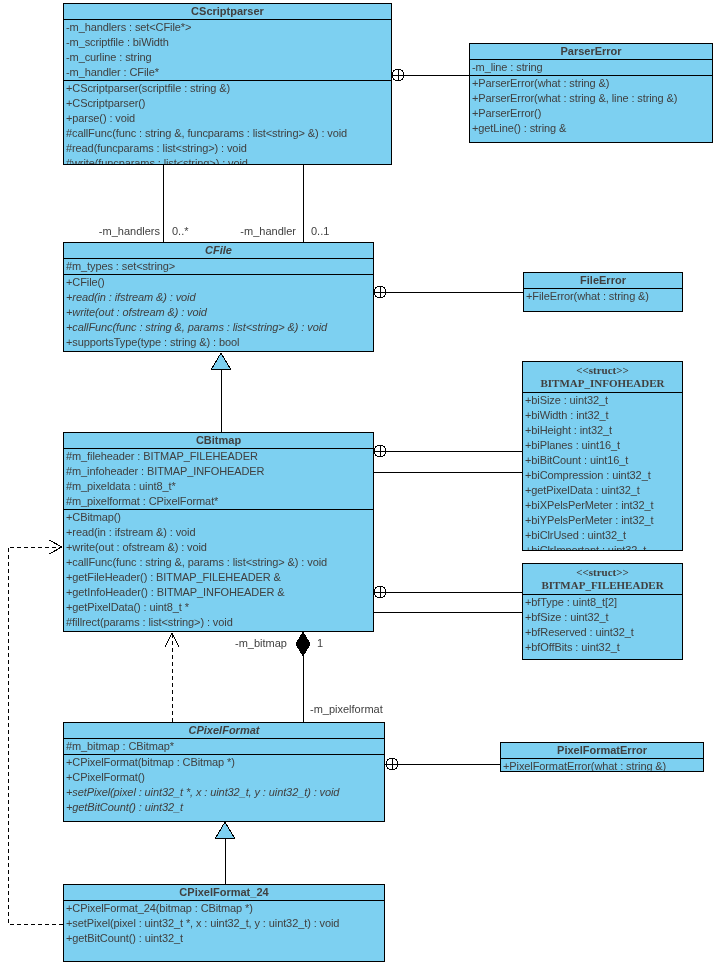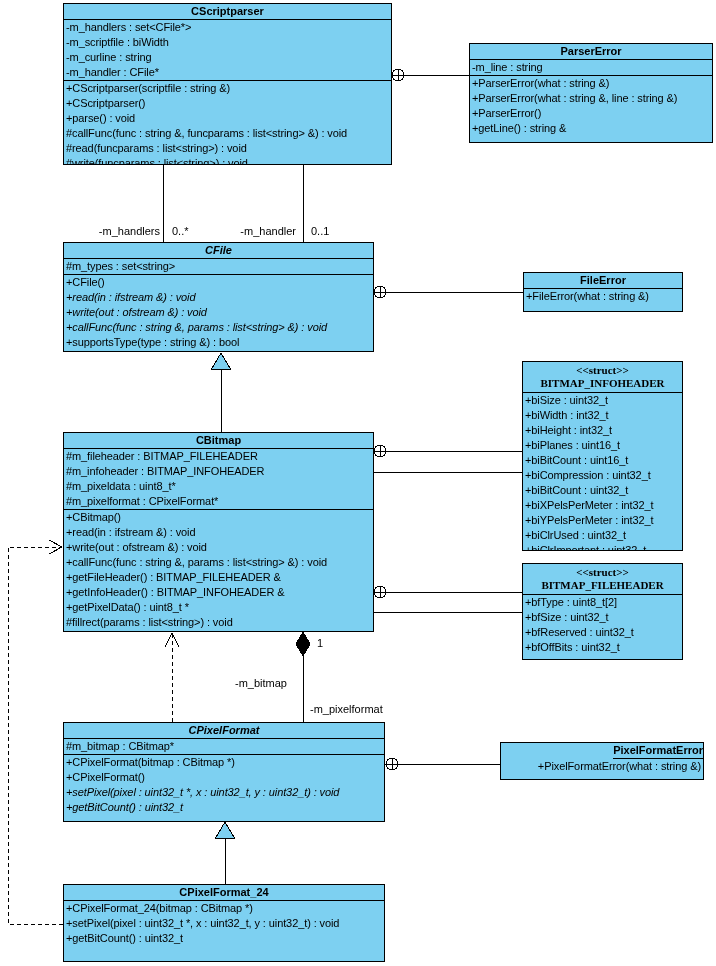--- a/index.html
+++ b/index.html
@@ -1,18 +1,18 @@
 <!DOCTYPE html>
 <html style="--box-fill: #7dd0f1; --bg: #ffffff;"><head>
 <meta charset="utf-8">
 <style>
   html,body { margin:0; padding:0; background:#ffffff; }
   #canvas {
     position:relative; width:716px; height:966px; background:var(--bg,#ffffff);
-    font-family:"Liberation Sans", sans-serif; color:#000000;
+    font-family:"Liberation Sans", sans-serif; color:#404040;
   }
   #connectors { position:absolute; left:0; top:0; z-index:1; }
   #connectors line, #connectors polyline, #connectors polygon, #connectors circle {
     stroke:#000; stroke-width:1;
   }
   .uml-class {
     position:absolute; z-index:2; background:var(--box-fill,#7dd0f1);
     border:1px solid #000; box-sizing:border-box;
     display:flex; flex-direction:column; font-size:11px; overflow:hidden;
   }
@@ -30,28 +30,28 @@
   .edge-label { position:absolute; z-index:3; font-size:11px; line-height:14px; white-space:nowrap; }
 
   #box-cscriptparser   { left:63px;  top:3px;   width:329px; height:162px; }
   #box-parsererror     { left:469px; top:43px;  width:244px; height:100px; }
   #box-cfile           { left:63px;  top:242px; width:311px; height:110px; }
   #box-fileerror       { left:523px; top:272px; width:160px; height:40px; }
   #box-cbitmap         { left:63px;  top:432px; width:311px; height:200px; }
   #box-infoheader      { left:522px; top:361px; width:161px; height:190px; }
   #box-fileheader      { left:522px; top:563px; width:161px; height:97px; }
   #box-cpixelformat    { left:63px;  top:722px; width:322px; height:100px; }
-  #box-pixelformaterror{ left:500px; top:742px; width:204px; height:38px;align-items:flex-end; }
+  #box-pixelformaterror{ left:500px; top:742px; width:204px; height:30px; }
   #box-cpixelformat24  { left:63px;  top:884px; width:322px; height:78px; }
 
   #lbl-m-handlers      { left:80px;  top:224px; width:80px; text-align:right; }
   #lbl-m-handlers-mult { left:172px; top:224px; }
   #lbl-m-handler       { left:226px; top:224px; width:70px; text-align:right; }
   #lbl-m-handler-mult  { left:311px; top:224px; }
-  #lbl-m-bitmap        { left:215px; top:636px; width:72px; text-align:right;margin-top:40px; }
+  #lbl-m-bitmap        { left:215px; top:636px; width:72px; text-align:right; }
   #lbl-m-bitmap-mult   { left:317px; top:636px; }
   #lbl-m-pixelformat   { left:310px; top:702px; }
 </style>
 </head>
 <body>
 
 <div id="canvas">
 
   <svg id="connectors" width="716" height="966" shape-rendering="crispEdges">
 
@@ -207,21 +207,21 @@
       <div>&lt;&lt;struct&gt;&gt;</div>
       <div>BITMAP_INFOHEADER</div>
     </div>
     <div class="attrs last">
         <div class="row">+biSize : uint32_t</div>
         <div class="row">+biWidth : int32_t</div>
         <div class="row">+biHeight : int32_t</div>
         <div class="row">+biPlanes : uint16_t</div>
         <div class="row">+biBitCount : uint16_t</div>
         <div class="row">+biCompression : uint32_t</div>
-        <div class="row">+biBitCount : uint32_t</div>
+        <div class="row">+getPixelData : uint32_t</div>
         <div class="row">+biXPelsPerMeter : int32_t</div>
         <div class="row">+biYPelsPerMeter : int32_t</div>
         <div class="row">+biClrUsed : uint32_t</div>
         <div class="row">+biClrImportant : uint32_t</div>
       </div>
   </div>
 
   <div class="uml-class struct" id="box-fileheader">
     <div class="title">
       <div>&lt;&lt;struct&gt;&gt;</div>

